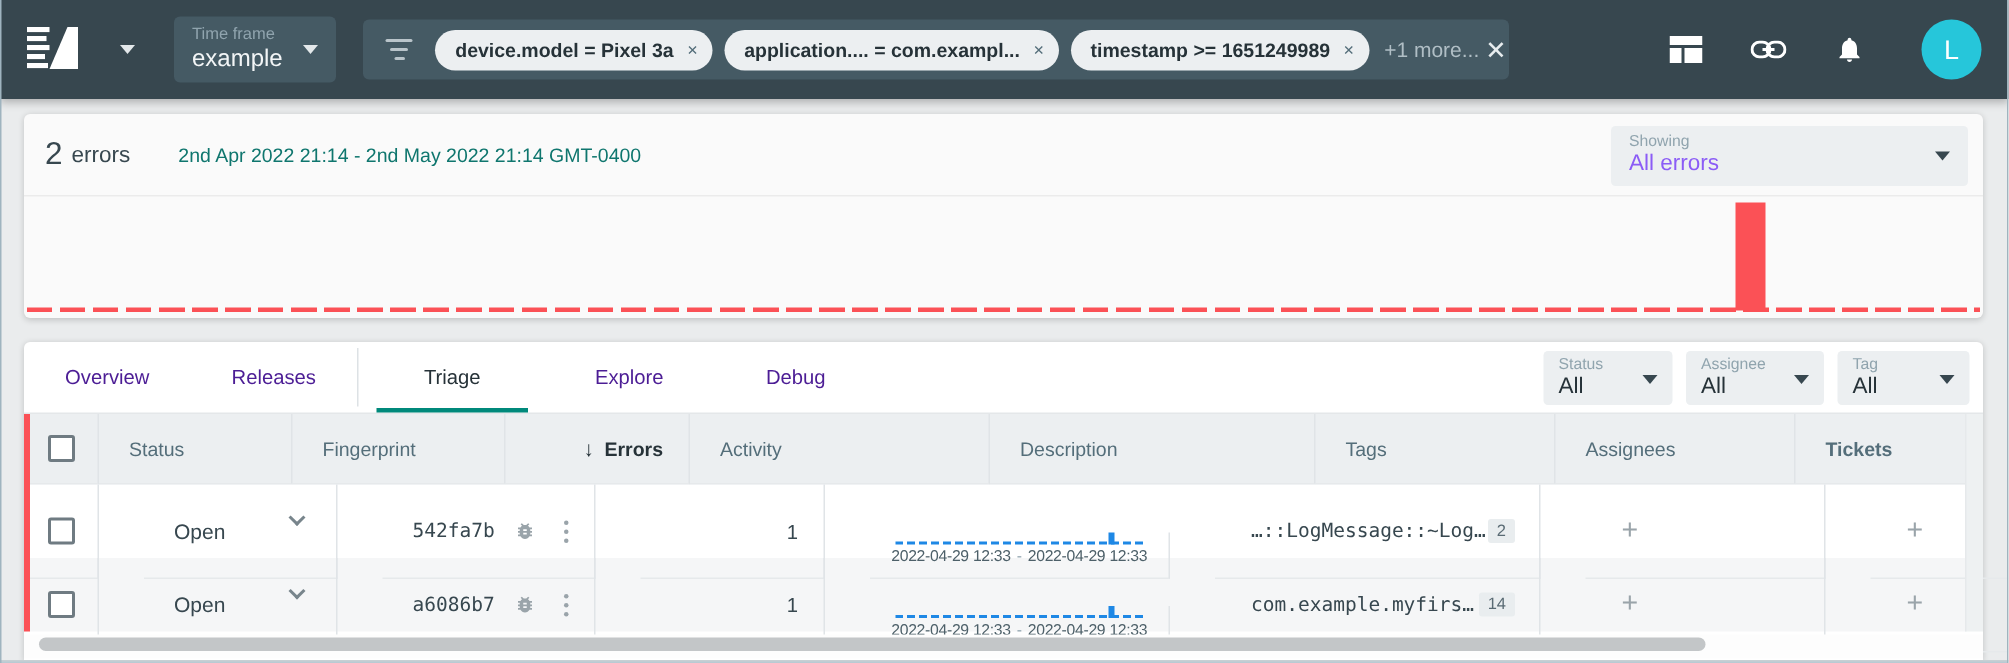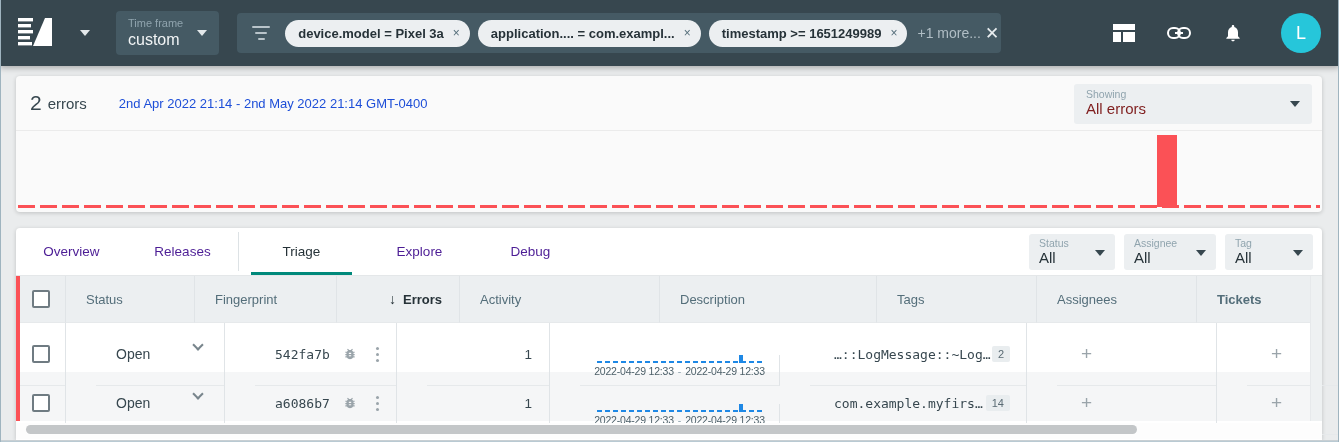--- a/index.html
+++ b/index.html
@@ -30,24 +30,24 @@
   .clear-x { margin-left:auto; color:#E8EDEF; font-size:17px; cursor:pointer; padding:4px; }
   .top-icons { display:flex; align-items:center; gap:32px; margin-left:auto; }
   .icon-btn { cursor:pointer; display:flex; align-items:center; }
   .avatar { width:40px; height:40px; border-radius:50%; background:#26C6DA; color:#FFFFFF; font-size:18px; display:flex; align-items:center; justify-content:center; cursor:pointer; margin-left:6px; }
 
   
   .card1 { position:absolute; left:16px; width:1306px; top:76px; height:136px; background:#FAFAFA; border-radius:4px; box-shadow:0 1px 4px rgba(0,0,0,.18); z-index:5; }
   .sumrow { height:55px; border-bottom:1px solid #EBEBEB; display:flex; align-items:center; padding:0 10px 0 14px; position:relative; }
   .errcount { font-size:21px; color:#37474F; }
   .errunit { font-size:15px; color:#37474F; margin-left:6px; }
-  .daterange { font-size:13px; color:#1d4ed8; margin-left:32px; }
+  .daterange { font-size:13px; color:#0f766e; margin-left:32px; }
   .showing { position:absolute; right:10px; top:8px; width:238px; height:40px; background:#ECEFF1; border-radius:3px; padding:4px 12px; cursor:pointer; }
   .showing .lbl { font-size:10.5px; color:#90A4AE; line-height:12px; }
-  .showing .val { font-size:15px; color:#7f1d1d; line-height:18px; }
+  .showing .val { font-size:15px; color:#8b5cf6; line-height:18px; }
   .showing .caret { position:absolute; right:12px; top:17px; border-top-color:#37474F; }
   .chartarea { position:relative; height:80px; }
   .chart-baseline { position:absolute; left:2px; right:2px; bottom:3px; height:3px;
     background:repeating-linear-gradient(90deg,#FB5156 0 17px, transparent 17px 22px); }
   .chart-bar { position:absolute; left:1141px; width:20px; top:4px; bottom:4px; background:#FB5156; }
 
   
   .card2 { position:absolute; left:16px; width:1306px; top:228px; height:212px; background:#FFFFFF; border-radius:4px 4px 0 0; box-shadow:0 1px 4px rgba(0,0,0,.18); z-index:5; }
   .tabsrow { height:48px; border-bottom:1px solid #E4E7E9; display:flex; align-items:stretch; position:relative; }
   .tab { width:111px; display:flex; align-items:center; justify-content:center; font-size:13.5px; font-weight:500; color:#4c1d95; cursor:pointer; position:relative; }
@@ -114,21 +114,21 @@
         <polygon points="15,29 27,1 34,1 34,29"></polygon>
       </g>
     </svg>
   </div>
   <div class="proj">
     <span class="caret"></span>
   </div>
   <div class="darkbox">
     <div>
       <div class="lbl">Time frame</div>
-      <div class="val">custom</div>
+      <div class="val">example</div>
     </div>
     <span class="caret"></span>
   </div>
   <div class="filterbar">
     <span class="filter-icon">
         <i></i>
         <i></i>
         <i></i>
       </span>
     <div class="chip">

